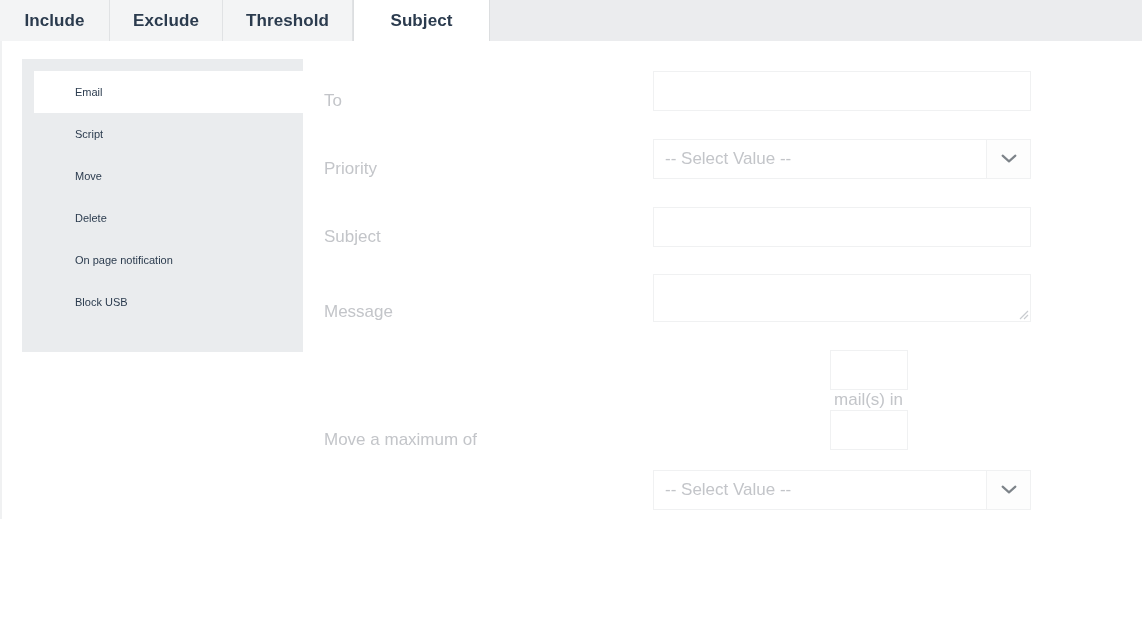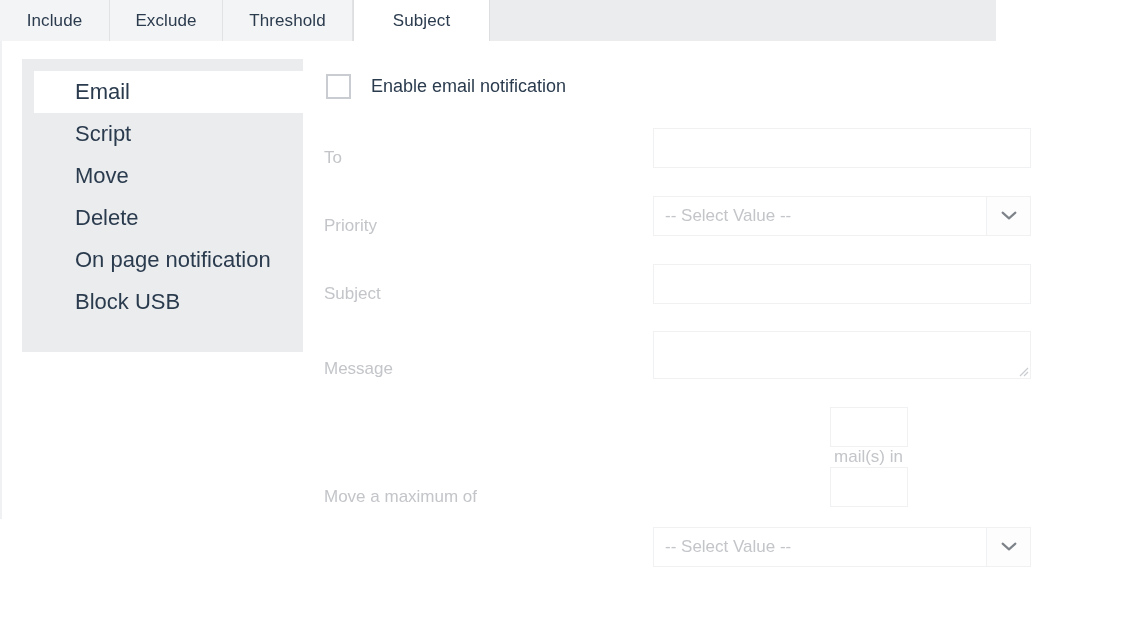--- a/index.html
+++ b/index.html
@@ -13,25 +13,26 @@
   .screen {
     position: relative;
     width: 1142px; height: 618px;
     background: #ffffff;
   }
 
   
   .tabstrip {
     position: absolute;
     left: 0; top: 0;
-    width: 996px; height: 41px;
+    width: 1142px; height: 41px;
     background: #c4b5fd;
     border-bottom: 1px solid #dcdee0;
     display: flex;
     align-items: stretch;
+    font-weight: bold;
   }
   .tab {
     position: relative;
     height: 41px;
     display: flex;
     align-items: center;
     justify-content: center;
     background: #f3f4f5;
     border-right: 1px solid #e0e2e4;
     color: #2b3b4e;
@@ -78,21 +79,21 @@
     left: 20px; top: 18px;
     width: 281px; height: 293px;
     background: #eaecee;
     padding-top: 12px;
   }
   .side-item {
     height: 42px;
     display: flex;
     align-items: center;
     padding-left: 53px;
-    font-size: 22px;
+    font-size: 11px;
     color: #2b3b4e;
     cursor: pointer;
     user-select: none;
   }
   .side-item.active {
     background: #ffffff;
     margin-left: 12px;
     padding-left: 41px;
     width: 269px;
   }
@@ -269,24 +270,20 @@
       <div class="side-item">
           <span>On page notification</span>
         </div>
       <div class="side-item">
           <span>Block USB</span>
         </div>
     </div>
 
     <div class="form">
 
-      <div class="check-row">
-        <div class="checkbox"></div>
-        <div class="check-label">Enable email notification</div>
-      </div>
 
       <div class="row sp-to">
         <div class="lbl">To</div>
         <div class="ctrl">
           <input class="txt" type="text" value="" placeholder="" style="">
         </div>
       </div>
 
       <div class="row sp-prio">
         <div class="lbl">Priority</div>

